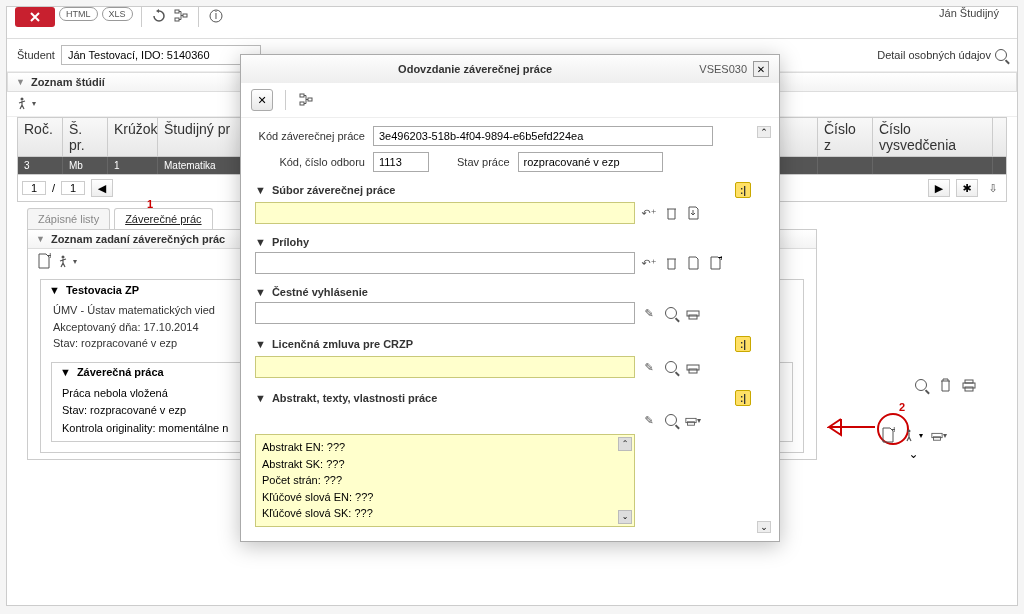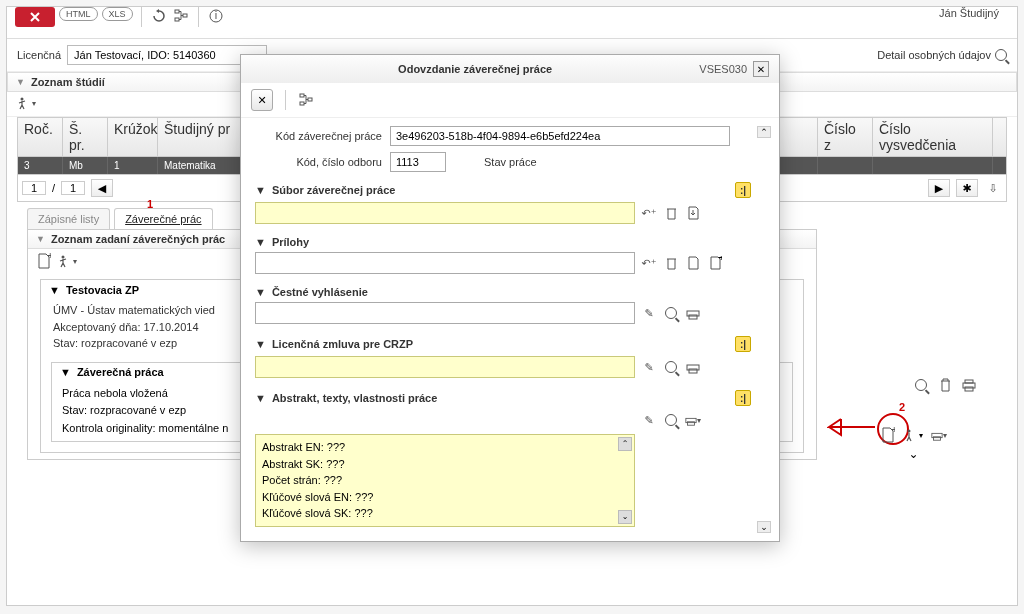--- a/index.html
+++ b/index.html
@@ -65,21 +65,21 @@
 
 .modal { position:absolute; left:240px; top:54px; width:540px; background:#fff; border:1px solid #aaa; box-shadow:0 4px 20px rgba(0,0,0,.25); }
 .modal-title { background:linear-gradient(#fdfdfd,#eee); padding:6px 10px; display:flex; align-items:center; }
 .modal-title .t { flex:1; text-align:center; font-weight:bold; color:#333; }
 .modal-title .code { color:#555; margin-right:6px; }
 .modal-title .x { width:16px; height:16px; border:1px solid #999; background:#eee; display:flex; align-items:center; justify-content:center; cursor:pointer; font-size:10px; }
 .modal-tools { padding:6px 10px; border-bottom:1px solid #eee; display:flex; gap:8px; align-items:center; }
 .sq-x { width:22px; height:22px; border:1px solid #aaa; background:linear-gradient(#fff,#e8e8e8); display:flex; align-items:center; justify-content:center; cursor:pointer; border-radius:3px; }
 .modal-body { padding:8px 28px 14px 14px; position:relative; max-height:460px; }
 .frow { display:flex; align-items:center; gap:8px; margin-bottom:6px; }
-.frow label { width:110px; text-align:right; color:#333;margin-left:17px; }
+.frow label { width:110px; text-align:right; color:#333; }
 .ifield { border:1px solid #aaa; padding:2px 5px; height:20px; background:#fff; }
 .section-h { font-weight:bold; color:#333; padding:4px 0; display:flex; align-items:center; gap:6px; }
 .yellow-field { background:#ffffcc; border:1px solid #c9c97a; height:22px; width:380px; }
 .row-icons { display:flex; gap:6px; align-items:center; margin-left:6px; }
 .mini-icon { width:16px; height:16px; display:flex; align-items:center; justify-content:center; color:#555; cursor:pointer; }
 .emo { width:16px; height:16px; background:#ffe066; border:1px solid #c9a800; border-radius:2px; font-size:10px; display:flex; align-items:center; justify-content:center; }
 .abstract-box { background:#ffffcc; border:1px solid #c9c97a; width:380px; padding:4px 6px; line-height:1.5; position:relative;margin-top:24px; }
 .scroll-ph { position:absolute; right:2px; top:2px; bottom:2px; width:14px; display:flex; flex-direction:column; justify-content:space-between; }
 .scroll-ph span { background:#ddd; border:1px solid #bbb; font-size:8px; text-align:center; }
 .modal-scroll { position:absolute; right:8px; top:8px; bottom:8px; width:14px; display:flex; flex-direction:column; justify-content:space-between; }
@@ -119,21 +119,21 @@
     <span class="ticon">
       <svg width="14" height="14" viewBox="0 0 14 14">
           <circle cx="7" cy="7" r="6" fill="none" stroke="#555"></circle>
           <text x="7" y="10" text-anchor="middle" font-size="9" fill="#555">i</text>
         </svg>
     </span>
     <span class="user-name">Ján Študijný</span>
   </div>
 
   <div class="student-row">
-    <label>Licenčná</label>
+    <label>Študent</label>
     <input class="student-input" readonly="" value="Ján Testovací, IDO: 5140360" style="">
     <span class="detail-link">
       <span>Detail osobných údajov</span>
       <span class="mag"></span>
     </span>
   </div>
 
   <div class="panel-hdr">
     <span class="collapse-tri">▼</span>
     <span>Zoznam štúdií</span>
@@ -305,21 +305,22 @@
       <span>⌄</span>
     </div>
 
     <div class="frow">
       <label>Kód záverečnej práce</label>
       <input class="ifield" style="width: 340px;" readonly="" value="3e496203-518b-4f04-9894-e6b5efd224ea">
     </div>
     <div class="frow">
       <label>Kód, číslo odboru</label>
       <input class="ifield" style="width: 56px;" readonly="" value="1113">
-      <label style="width:auto;margin-left:30px">Stav práce</label>
+      <label style="width:auto;margin-left:20px">Stav práce</label>
+      <input class="ifield" style="width: 145px;" readonly="" value="rozpracované v ezp">
     </div>
 
     <div class="section-h">
         <span class="collapse-tri">▼</span>
         <span>Súbor záverečnej práce</span>
       <span style="margin-left:auto" class="emo">:|</span>
     </div>
     <div style="display:flex;align-items:center;margin-bottom:8px">
       <div class="yellow-field"></div>
       <div class="row-icons">

